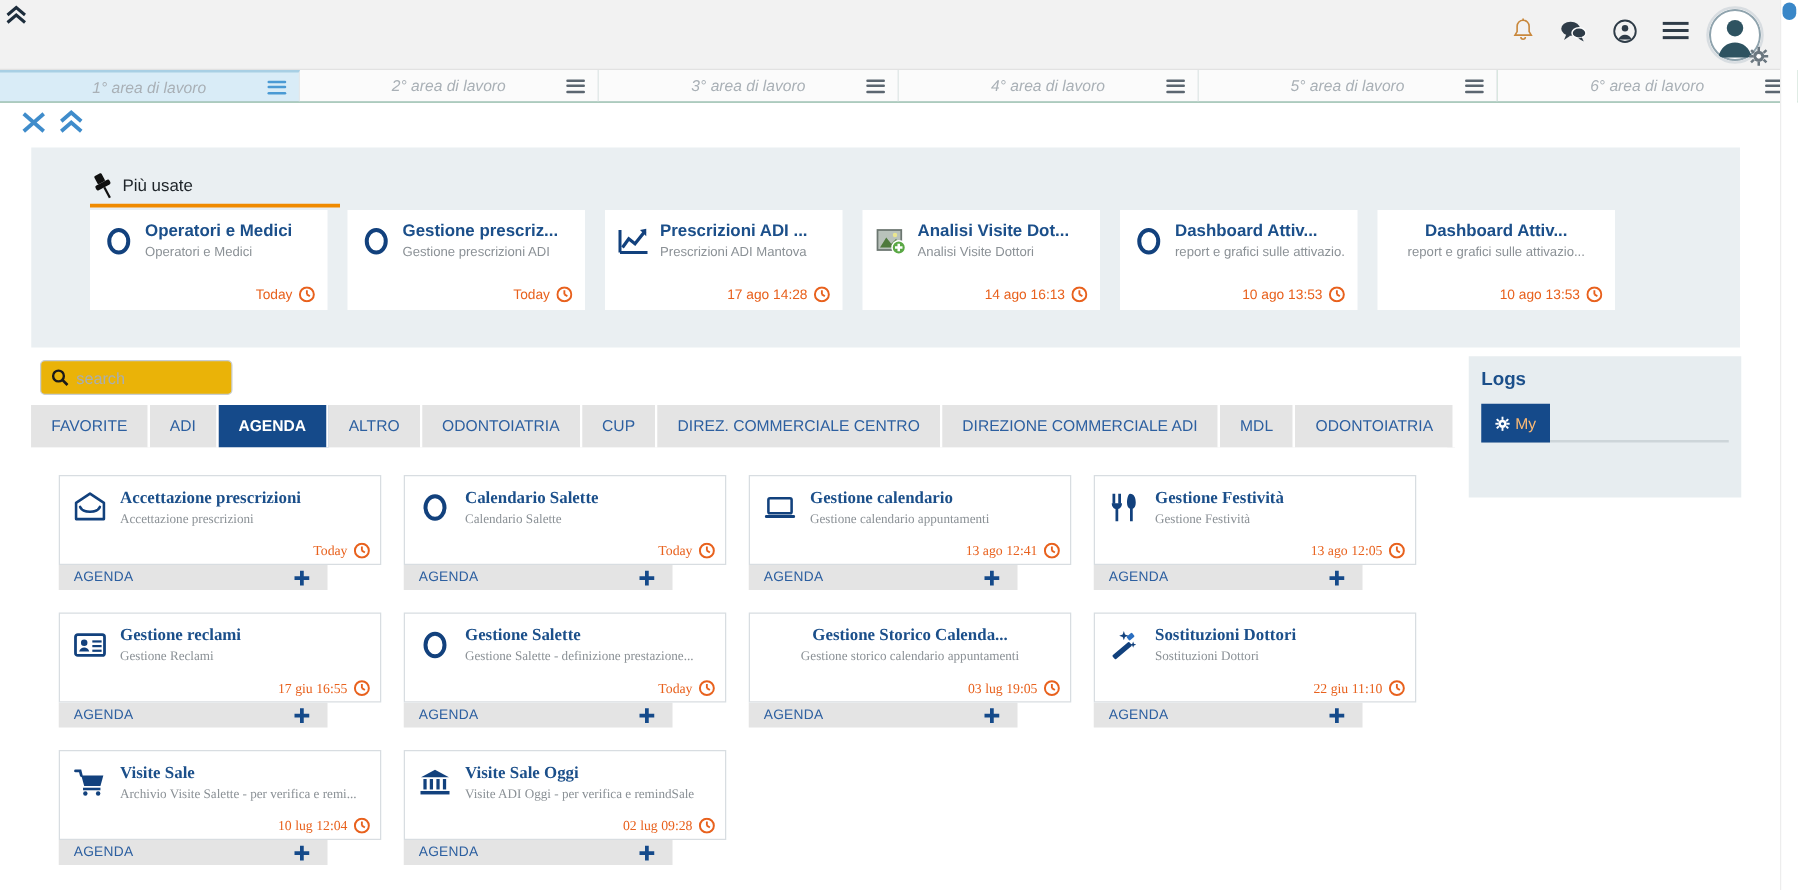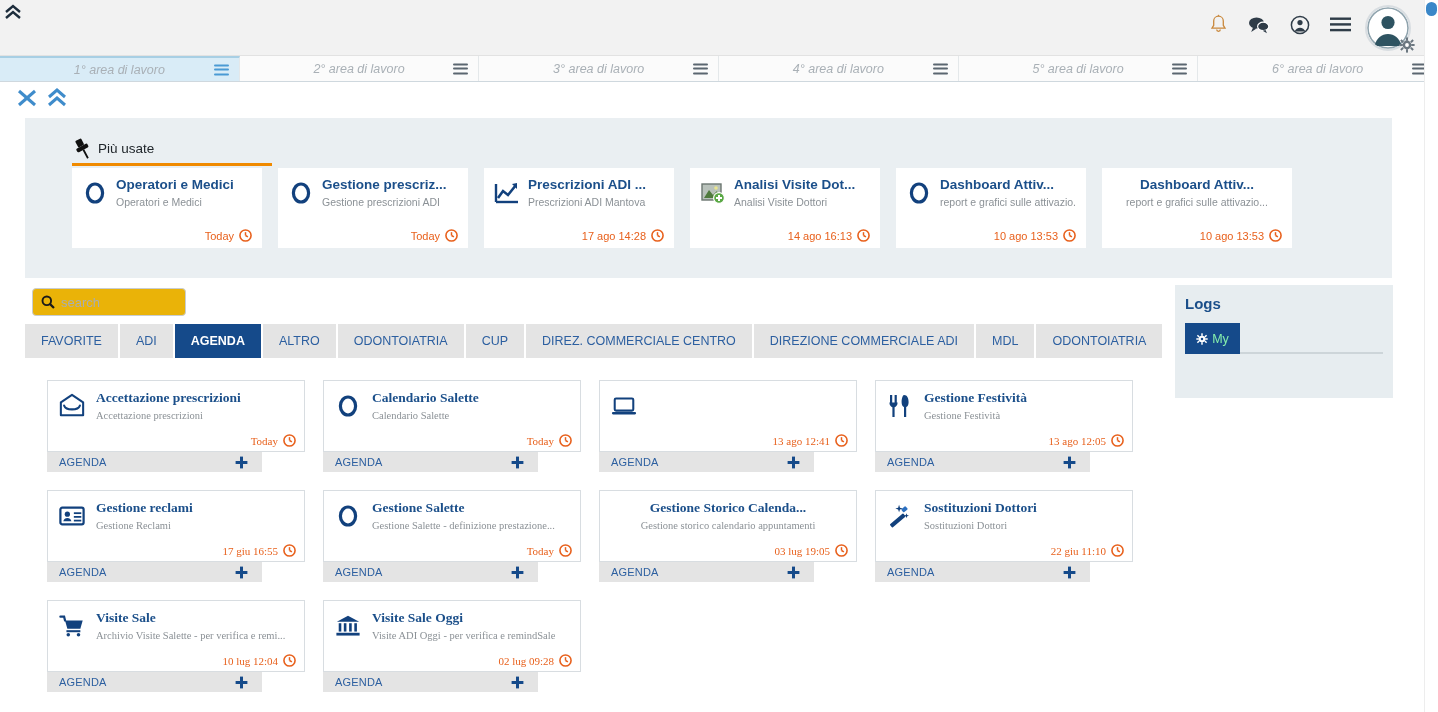--- a/index.html
+++ b/index.html
@@ -201,21 +201,21 @@
   }
   .logs-title {
     position:absolute; left: 10px; top: 10px;
     font-size: 15px; color:#1b4f8a; font-weight: bold;
   }
   .logs-tabbar {
     position:absolute; left: 10px; top: 38px; right: 10px; height: 31px;
     border-bottom: 2px solid #cdd5d9;
   }
   .logs-tab {
-    width: 55px; height: 31px; background:#154a8a; color:#86efac;
+    width: 55px; height: 31px; background:#154a8a; color:#fdba74;
     display:flex; align-items:center; justify-content:center; gap: 4px;
     font-size: 12.5px; cursor:pointer;
   }
   .logs-tab .gi { width: 12px; height: 12px; display:flex; }
 
   
   .vscroll {
     position:absolute; right: 0; top: 0; width: 14px; height: 712px;
     background:#ffffff; border-left: 1px solid #ededed;
   }
@@ -621,20 +621,24 @@
     </div>
       </div>
       <div class="card">
         <div class="card-body">
       <span class="card-icon">
             <svg width="26" height="26" viewBox="0 0 28 26">
               <rect x="4" y="5" width="20" height="13" rx="1.4" fill="none" stroke="#12417d" stroke-width="2.2"></rect>
               <rect x="1" y="19.5" width="26" height="2.6" rx="1.2" fill="#12417d"></rect>
             </svg>
           </span>
+      <div class="card-txt">
+        <div class="card-name">Gestione calendario</div>
+        <div class="card-sub">Gestione calendario appuntamenti</div>
+      </div>
       <div class="card-time">
         <span>13 ago 12:41</span>
         <span>
               <svg width="13" height="13" viewBox="0 0 14 14">
                 <circle cx="7" cy="7" r="6" fill="none" stroke="#e8611d" stroke-width="1.7"></circle>
                 <line x1="7" y1="7" x2="7" y2="3.4" stroke="#e8611d" stroke-width="1.6"></line>
                 <line x1="7" y1="7" x2="9.6" y2="8.6" stroke="#e8611d" stroke-width="1.6"></line>
               </svg>
             </span>
       </div>

